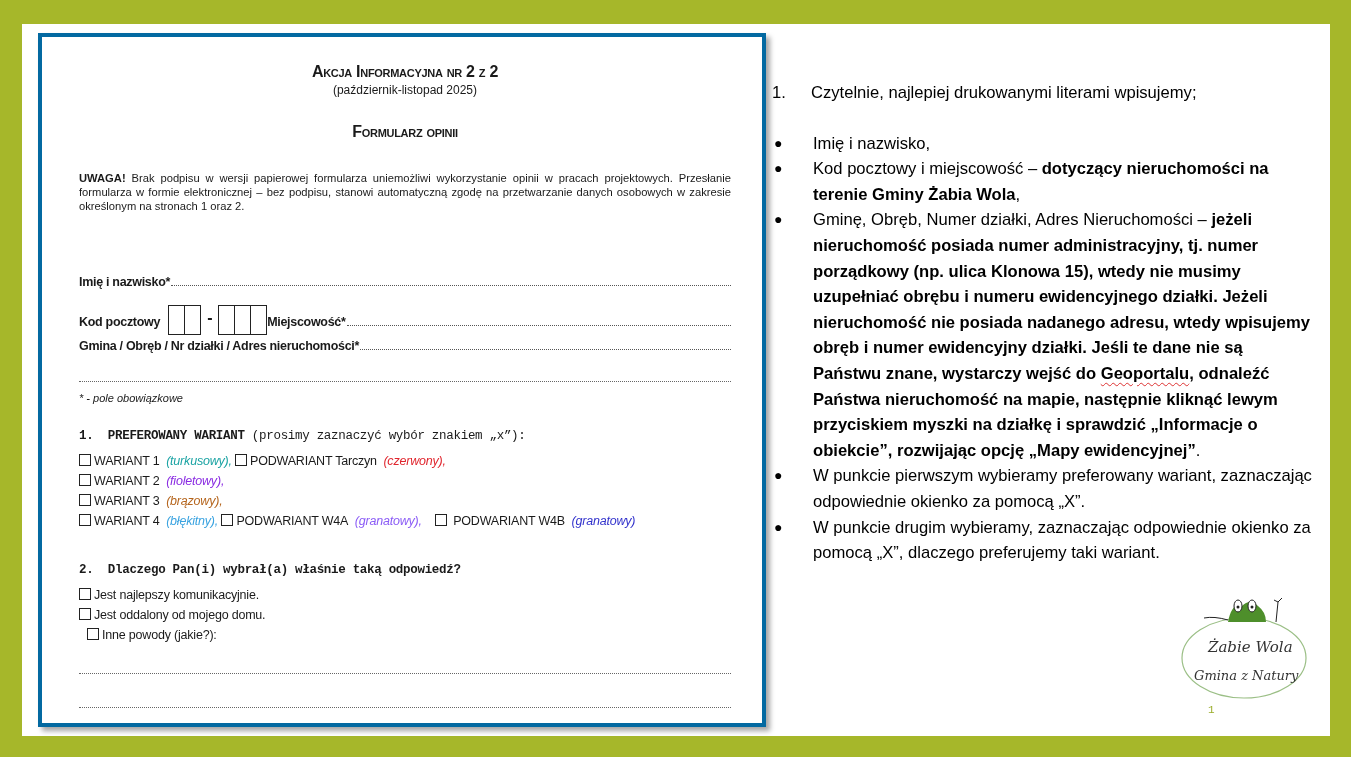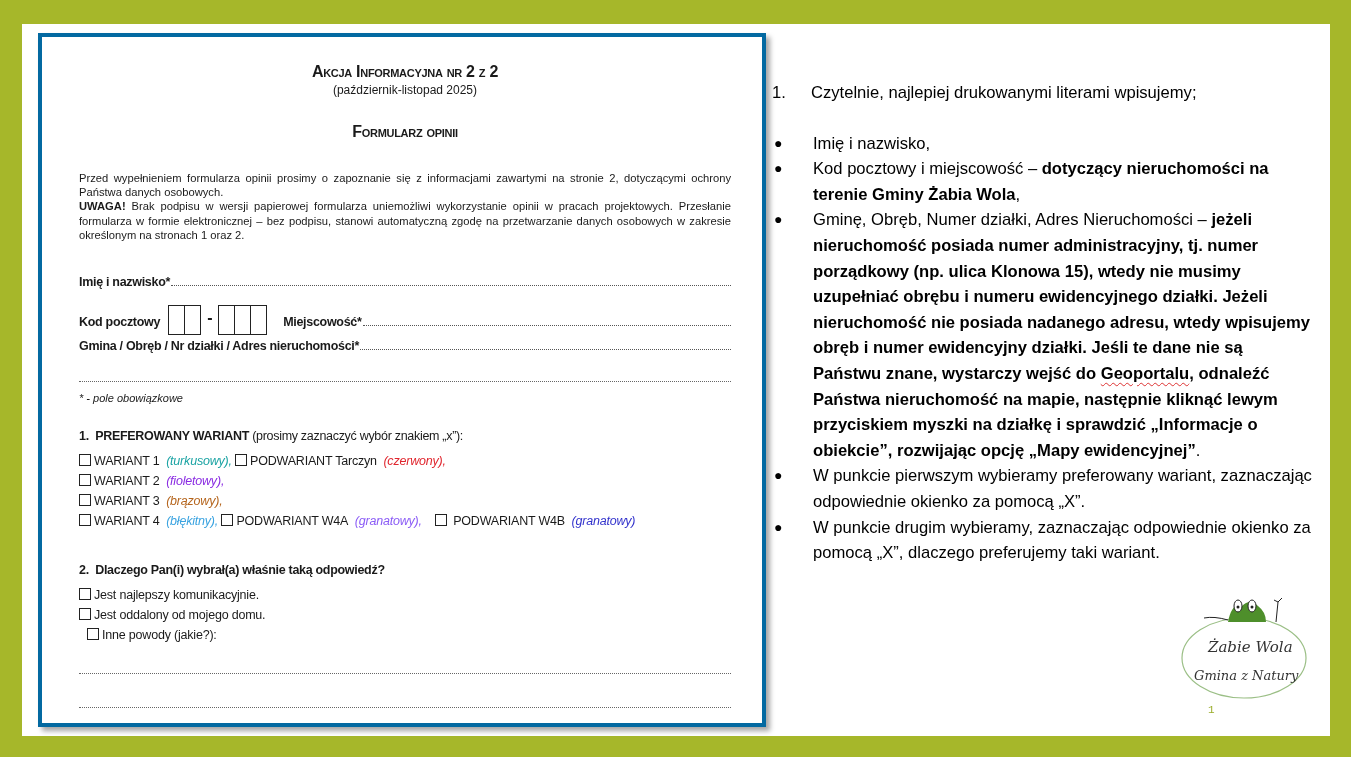--- a/index.html
+++ b/index.html
@@ -56,21 +56,21 @@
   .dots {
     flex: 1;
     border-bottom: 1.5px dotted #555;
     height: 1px; margin-bottom: 3px; margin-left: 1px;
   }
   .postal-box { display: inline-flex; border: 1.5px solid #222; height: 28px; margin-left: 8px; margin-bottom: -6px;}
   .postal-box span { width: 15px; border-right: 1.5px solid #222; display: inline-block; }
   .postal-box span:last-child { border-right: none; }
   .postal-dash { margin: 0 6px; font-size: 16px; font-weight: bold; margin-bottom: 2px;}
   .req-note { position: absolute; top: 355px; left: 0; font-size: 11px; font-style: italic; }
-  .q-head { position: absolute; left: 0; font-size: 12.5px; letter-spacing: -0.3px; }
+  .q-head { position: absolute; left: 0; font-size: 12.5px; letter-spacing: -0.3px; font-family: Liberation Mono, monospace; }
   .q-head b { font-weight: bold; }
   .opt-line { position: absolute; left: 0; font-size: 12.5px; letter-spacing: -0.2px; white-space: nowrap; }
   .cb { display: inline-block; width: 10px; height: 10px; border: 1px solid #222; margin-right: 3px; vertical-align: -1px; }
   .clr { font-style: italic; }
   .dotline { position: absolute; left: 0; width: 652px; border-bottom: 1.5px dotted #666; }
 
   .notes {
     position: absolute; left: 750px; top: 56px; width: 540px;
     font-family: "Liberation Sans", sans-serif;
     font-size: 16.6px; line-height: 25.6px; color: #000;
@@ -90,42 +90,41 @@
 
 <div class="slide">
 
   <div class="form-frame">
     <div class="form-inner">
       <div class="f-title">Akcja Informacyjna nr 2 z 2</div>
       <div class="f-date">(październik-listopad 2025)</div>
       <div class="f-formtitle">Formularz opinii</div>
 
       <div class="f-intro">
-        <p>Przed wypełnieniem formularza opinii prosimy o zapoznanie się z informacjami zawartymi na stronie 2, dotyczącymi ochrony Państwa danych osobowych.</p>
         <p><b>UWAGA!</b><span> Brak podpisu w wersji papierowej formularza uniemożliwi wykorzystanie opinii w pracach projektowych. Przesłanie formularza w formie elektronicznej – bez podpisu, stanowi automatyczną zgodę na przetwarzanie danych osobowych w zakresie określonym na stronach 1 oraz 2.</span></p>
       </div>
 
       <div class="field-row" style="top:238px;">
         <span>Imię i nazwisko*</span>
         <span class="dots"></span>
       </div>
 
       <div class="field-row" style="top:268px;">
         <span>Kod pocztowy</span>
         <span class="postal-box">
             <span></span>
             <span></span>
           </span>
         <span class="postal-dash">-</span>
         <span class="postal-box" style="margin-left:0;">
             <span></span>
             <span></span>
             <span></span>
           </span>
-        <span style="margin-left:16px;">Miejscowość*</span>
+        <span style="margin-left:0;">Miejscowość*</span>
         <span class="dots"></span>
       </div>
 
       <div class="field-row" style="top:302px;">
         <span>Gmina / Obręb / Nr działki / Adres nieruchomości*</span>
         <span class="dots"></span>
       </div>
       <div class="dotline" style="top:344px;"></div>
       <div class="req-note">* - pole obowiązkowe</div>
 

